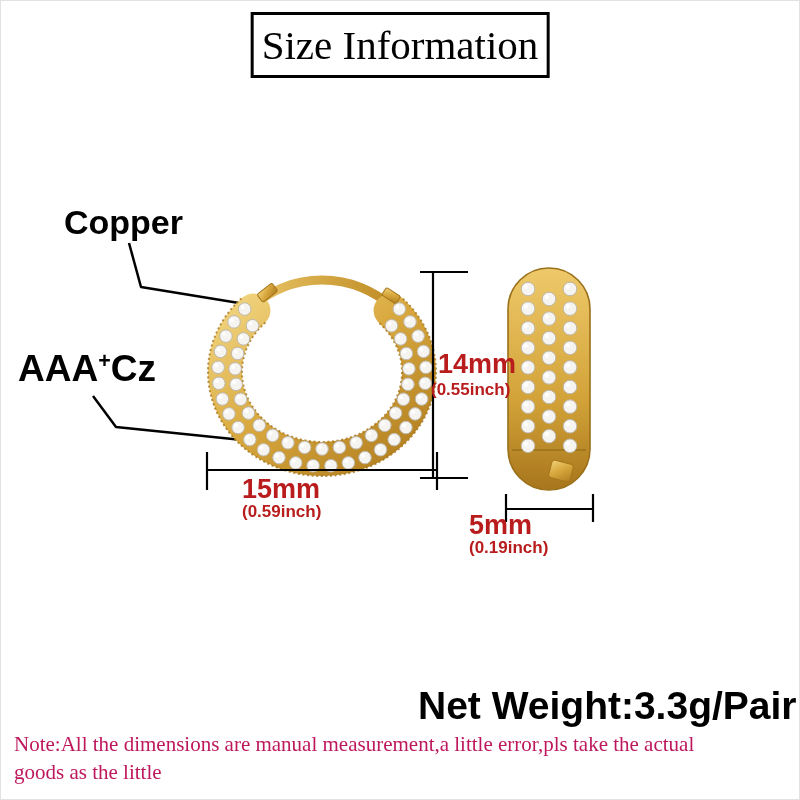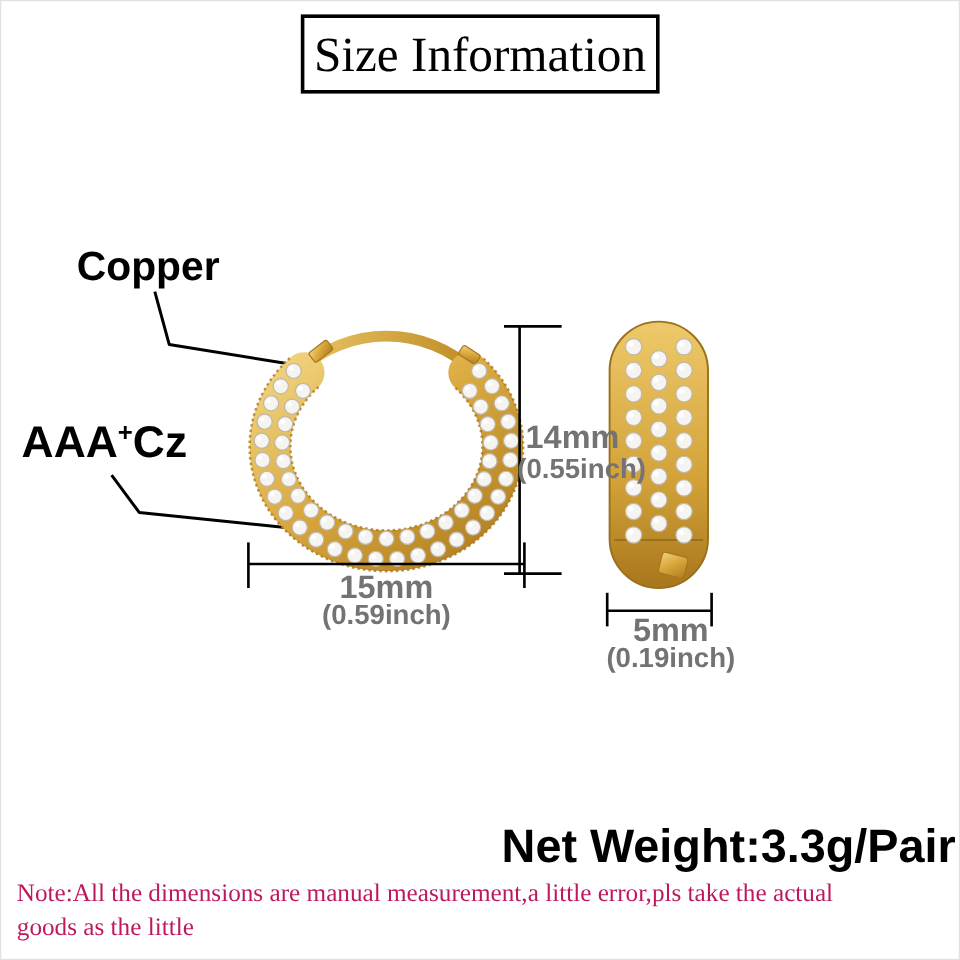--- a/index.html
+++ b/index.html
@@ -24,28 +24,28 @@
   .pave-band { fill:none; stroke:url(#goldBand); stroke-width:34; stroke-linecap:round; }
   .bead-edge { fill:none; stroke:#a8761c; stroke-width:2; stroke-dasharray:2 2.6; opacity:0.8; }
   .metal-bit { fill:url(#goldBand); stroke:#a8761c; stroke-width:1; }
   .side-body { fill:url(#goldSide); stroke:#9a701a; stroke-width:1.6; }
   .side-split{ stroke:#9a701a; stroke-width:1.6; }
   .stone     { fill:#f6f4f0; stroke:#bdb7ac; stroke-width:1; }
   .stone-hl  { fill:#ffffff; stroke:none; }
 
   .dim line { stroke:#000; stroke-width:2.2; }
 
-  .dim-label { position:absolute; font-weight:bold; color:#737373; white-space:nowrap; }
-  .dim-label.center { text-align:center; }
+  .dim-label { position:absolute; font-weight:bold; color:#b91c1c; white-space:nowrap; }
+  .dim-label.center { text-align:left; }
   .mm   { font-size:27px; line-height:27px; }
-  .inch { font-size:23px; line-height:18px; }
+  .inch { font-size:17px; line-height:18px; }
   .h-mm   { left:438px; top:351px; }
   .h-inch { left:431px; top:381px; }
   .w-wrap { left:242px; top:476px; width:160px; }
-  .d-wrap { left:479px; top:512px; width:160px; }
+  .d-wrap { left:469px; top:512px; width:160px; }
 
   .net-weight { position:absolute; left:418px; top:684px; font-size:39px; font-weight:bold; color:#000; white-space:nowrap; }
   .note { position:absolute; left:14px; font-family:"Liberation Serif", serif; font-size:21px; color:#be185d; white-space:nowrap; }
   .note-1 { top:732px; }
   .note-2 { top:760px; }
 </style>
 </head>
 <body>
 
 <div class="stage">

